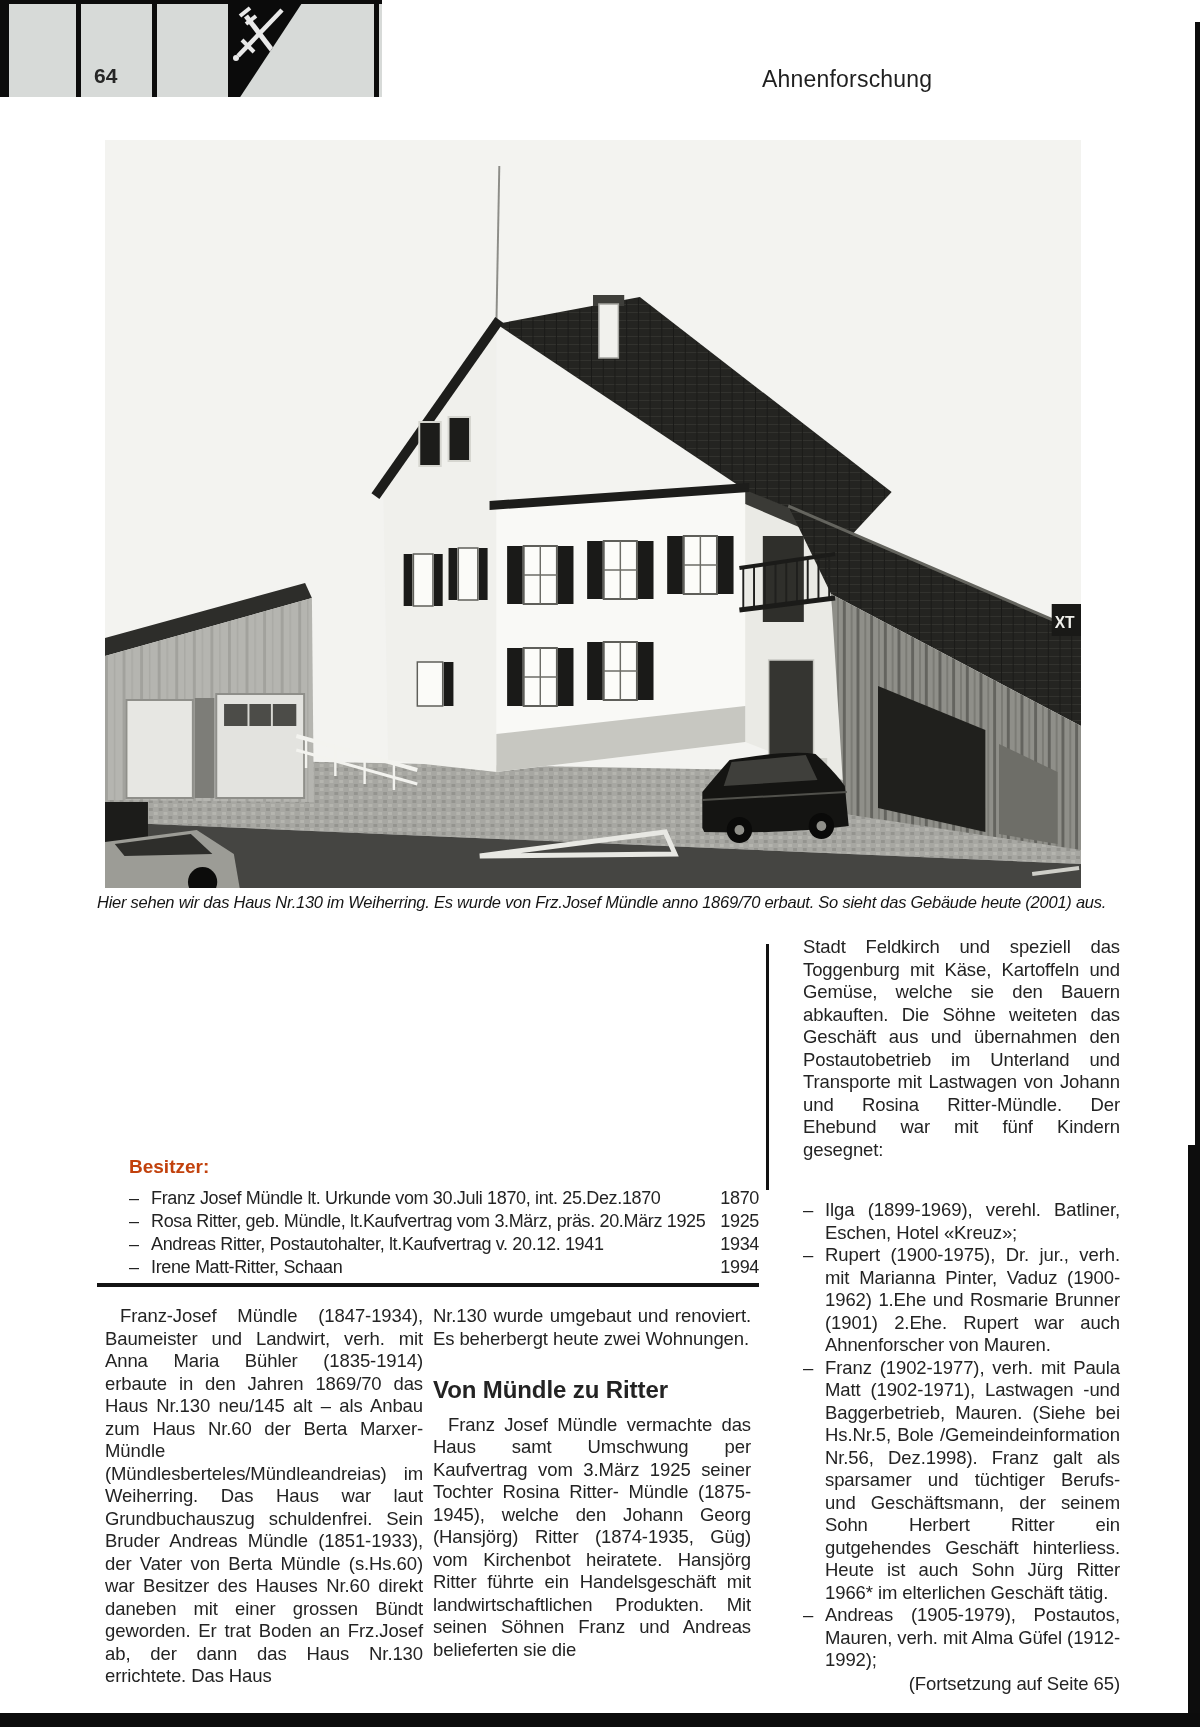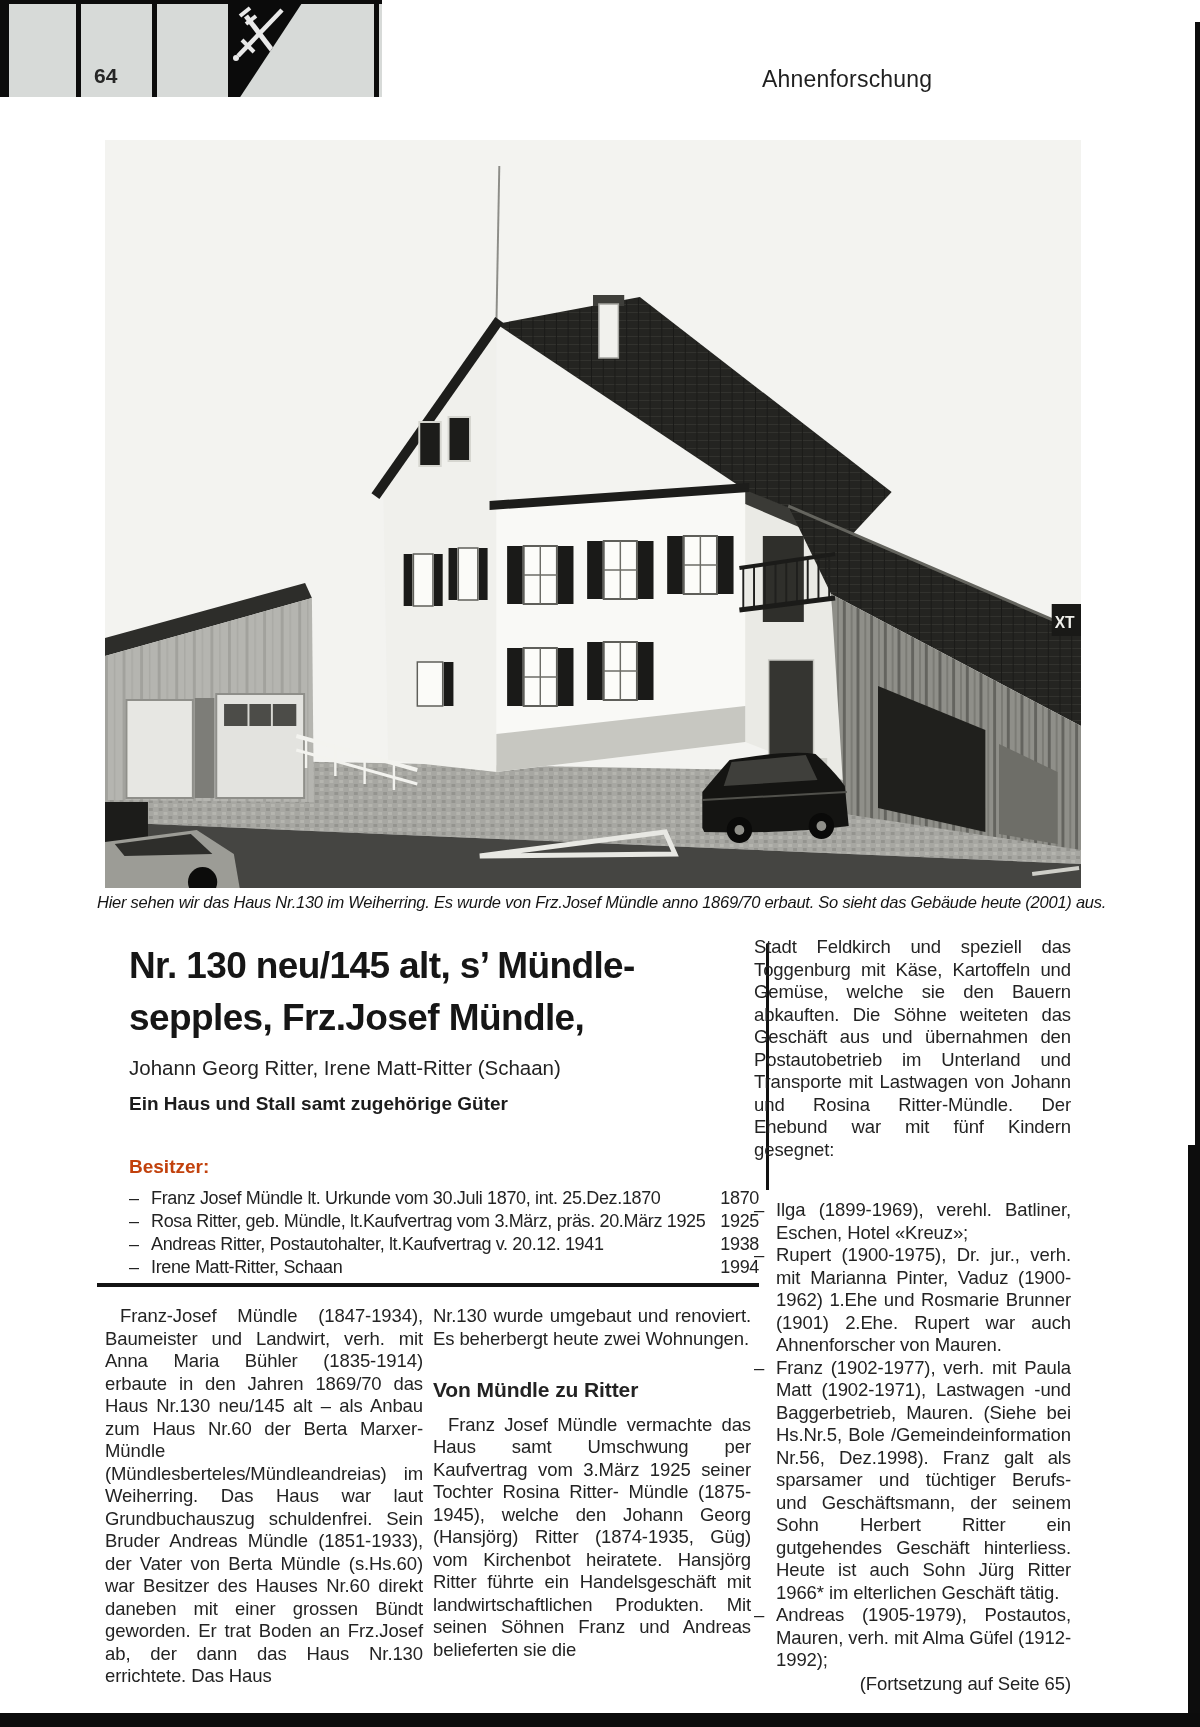--- a/index.html
+++ b/index.html
@@ -44,23 +44,23 @@
   .orow{display:flex;line-height:23px;letter-spacing:-.35px;white-space:nowrap;}
   .odash{width:22px;flex:0 0 22px;}
   .otext{flex:1 1 auto;overflow:visible;}
   .oyear{flex:0 0 48px;text-align:right;}
 
   
   .col{position:absolute;font-size:18.5px;line-height:22.5px;text-align:justify;
        letter-spacing:-.1px;color:#232323;}
   .col-left{left:105px;top:1305px;width:318px;}
   .col-mid{left:433px;top:1305px;width:318px;}
-  .col-right{left:754px;top:936px;width:317px;}
+  .col-right{left:803px;top:936px;width:317px;}
   .indent{text-indent:15px;}
-  .subhead{margin-top:29px;margin-bottom:12px;font-weight:bold;font-size:21px;text-align:left;}
+  .subhead{margin-top:29px;margin-bottom:12px;font-weight:bold;font-size:24px;text-align:left;}
   .rc-para{margin-bottom:38px;}
   .crow{display:flex;}
   .cdash{flex:0 0 22px;}
   .ctext{flex:1 1 auto;text-align:justify;}
   .contin{text-align:right;margin-top:1px;}
 </style>
 </head>
 <body>
 
 <div id="page">
@@ -260,26 +260,20 @@
       <g>
         <rect x="0" y="662" width="44" height="64" fill="#1c1c1a"></rect>
         <polygon points="0,702 94,690 132,714 138,748 0,748" fill="#9c9c96"></polygon>
         <polygon points="10,704 88,694 110,714 20,716" fill="#2e2e2b"></polygon>
         <circle cx="100" cy="742" r="15" fill="#0c0c0b"></circle>
       </g>
     </svg>
   </figure>
   <div class="caption">Hier sehen wir das Haus Nr.130 im Weiherring. Es wurde von Frz.Josef Mündle anno 1869/70 erbaut. So sieht das Gebäude heute (2001) aus.</div>
 
-  <div class="titleblock">
-    <div class="h1line">Nr. 130 neu/145 alt, s’ Mündle-</div>
-    <div class="h1line">sepples, Frz.Josef Mündle,</div>
-    <div class="subtitle">Johann Georg Ritter, Irene Matt-Ritter (Schaan)</div>
-    <div class="lead">Ein Haus und Stall samt zugehörige Güter</div>
-  </div>
 
   <div class="vdiv"></div>
 
   <div class="owners">
     <div class="owners-h">Besitzer:</div>
     <div>
 
         <div class="orow">
           <span class="odash">–</span>
           <span class="otext">Franz Josef Mündle lt. Urkunde vom 30.Juli 1870, int. 25.Dez.1870</span>
@@ -288,21 +282,21 @@
 
         <div class="orow">
           <span class="odash">–</span>
           <span class="otext">Rosa Ritter, geb. Mündle, lt.Kaufvertrag vom 3.März, präs. 20.März 1925</span>
           <span class="oyear">1925</span>
         </div>
 
         <div class="orow">
           <span class="odash">–</span>
           <span class="otext">Andreas Ritter, Postautohalter, lt.Kaufvertrag v. 20.12. 1941</span>
-          <span class="oyear">1938</span>
+          <span class="oyear">1934</span>
         </div>
 
         <div class="orow">
           <span class="odash">–</span>
           <span class="otext">Irene Matt-Ritter, Schaan</span>
           <span class="oyear">1994</span>
         </div>
       </div>
   </div>
 

